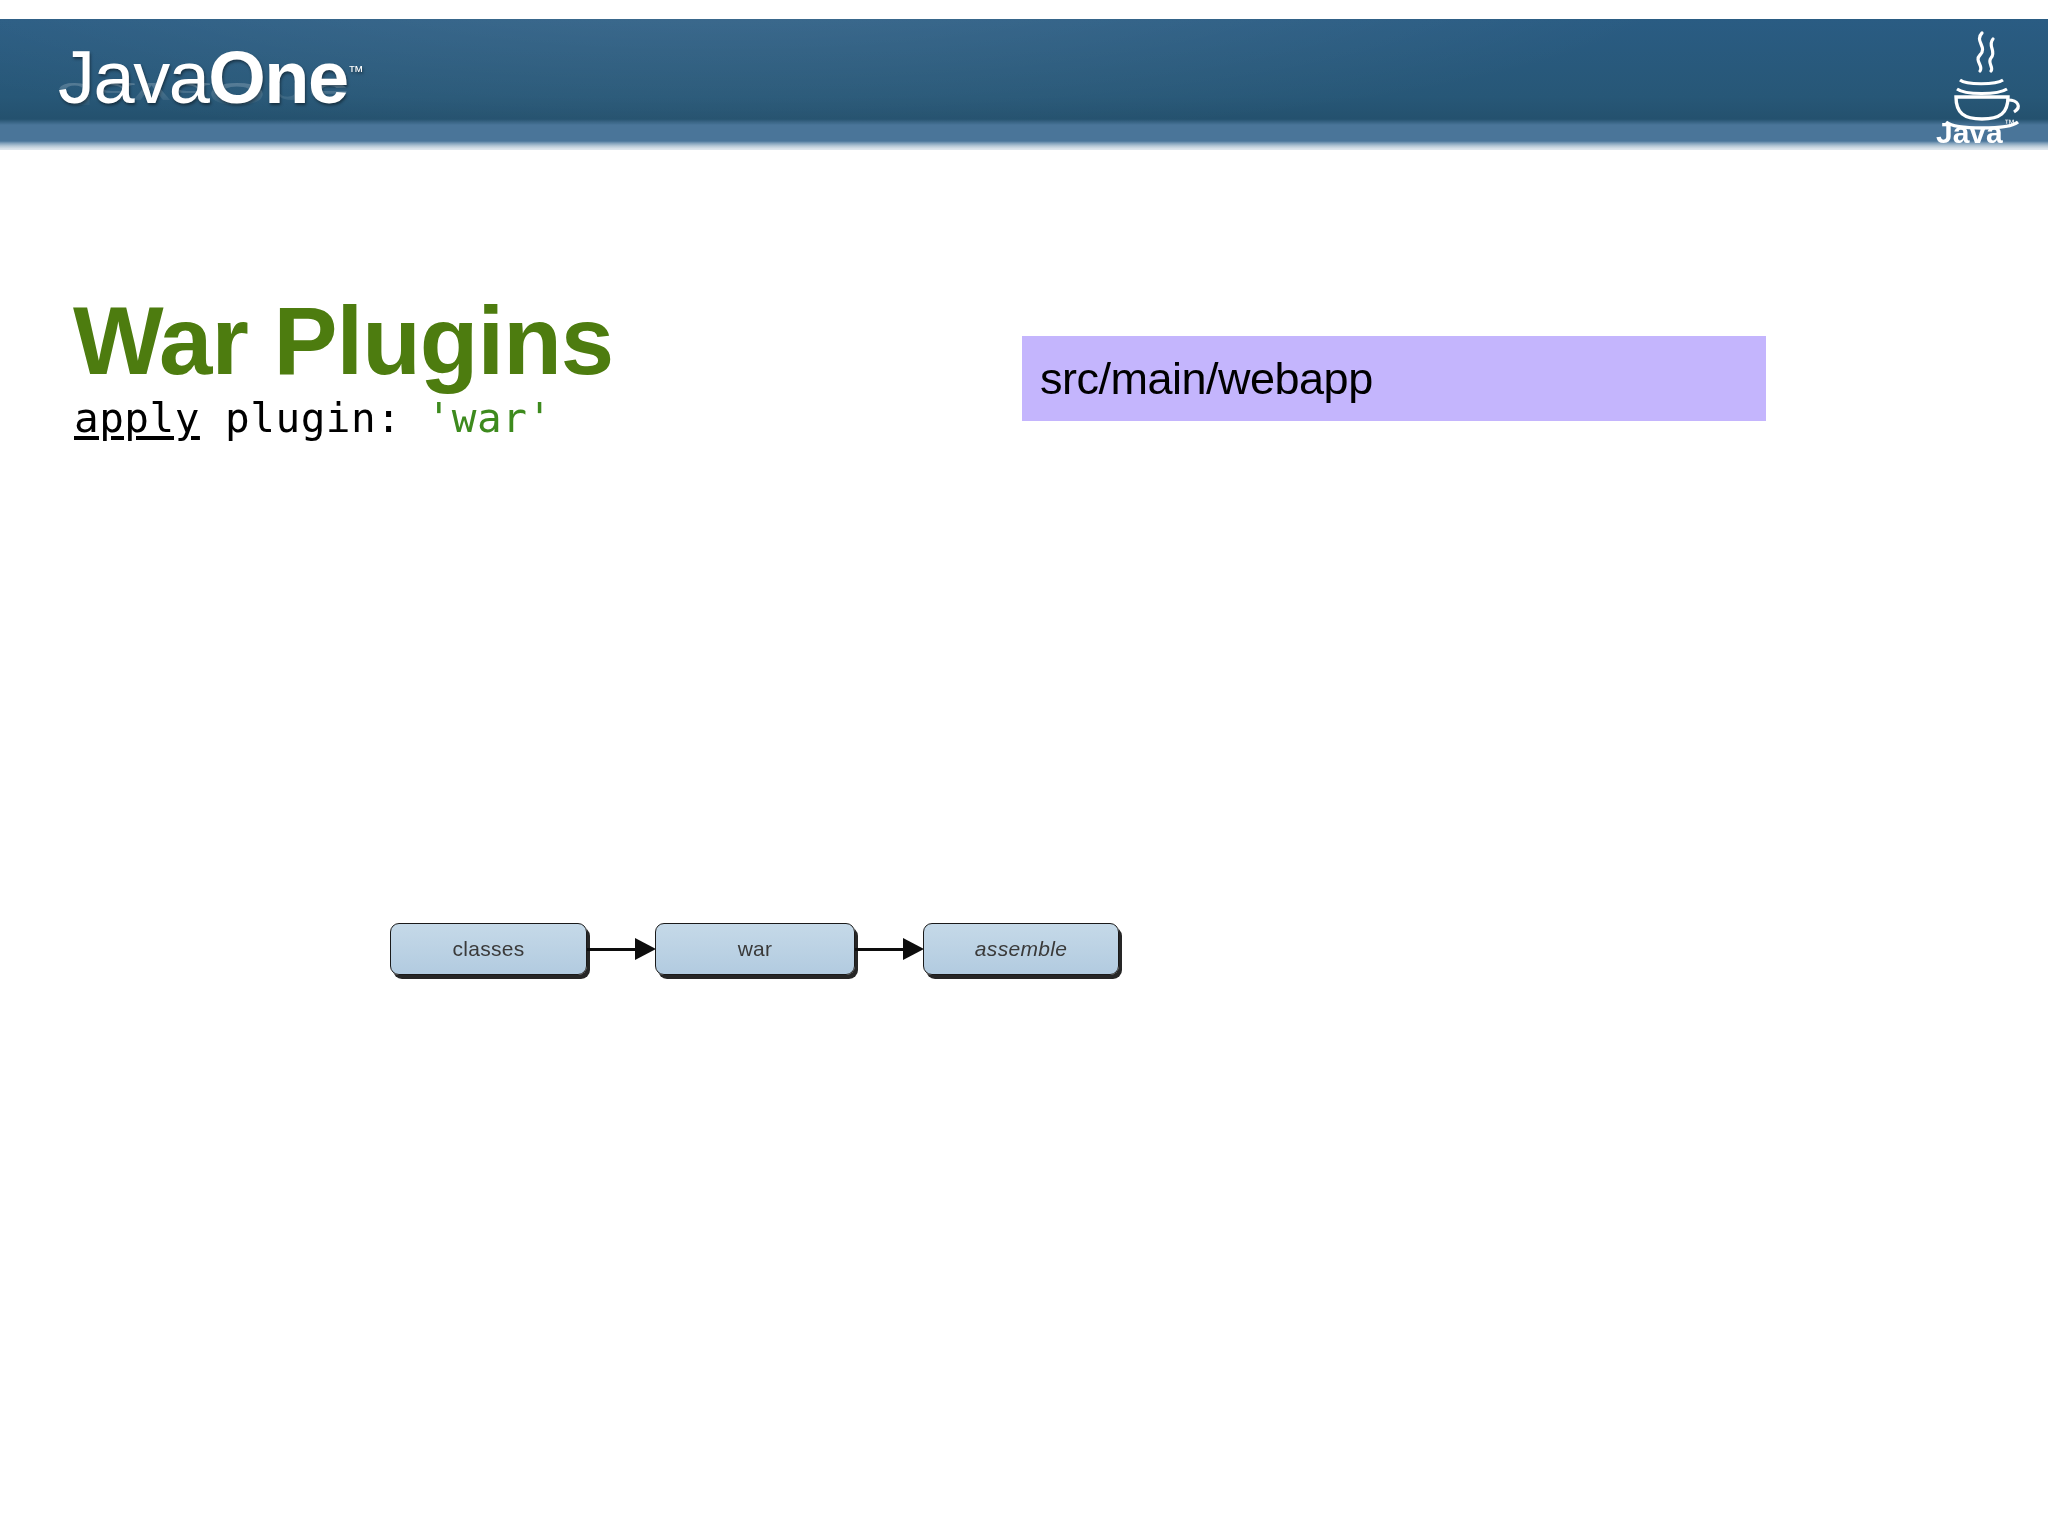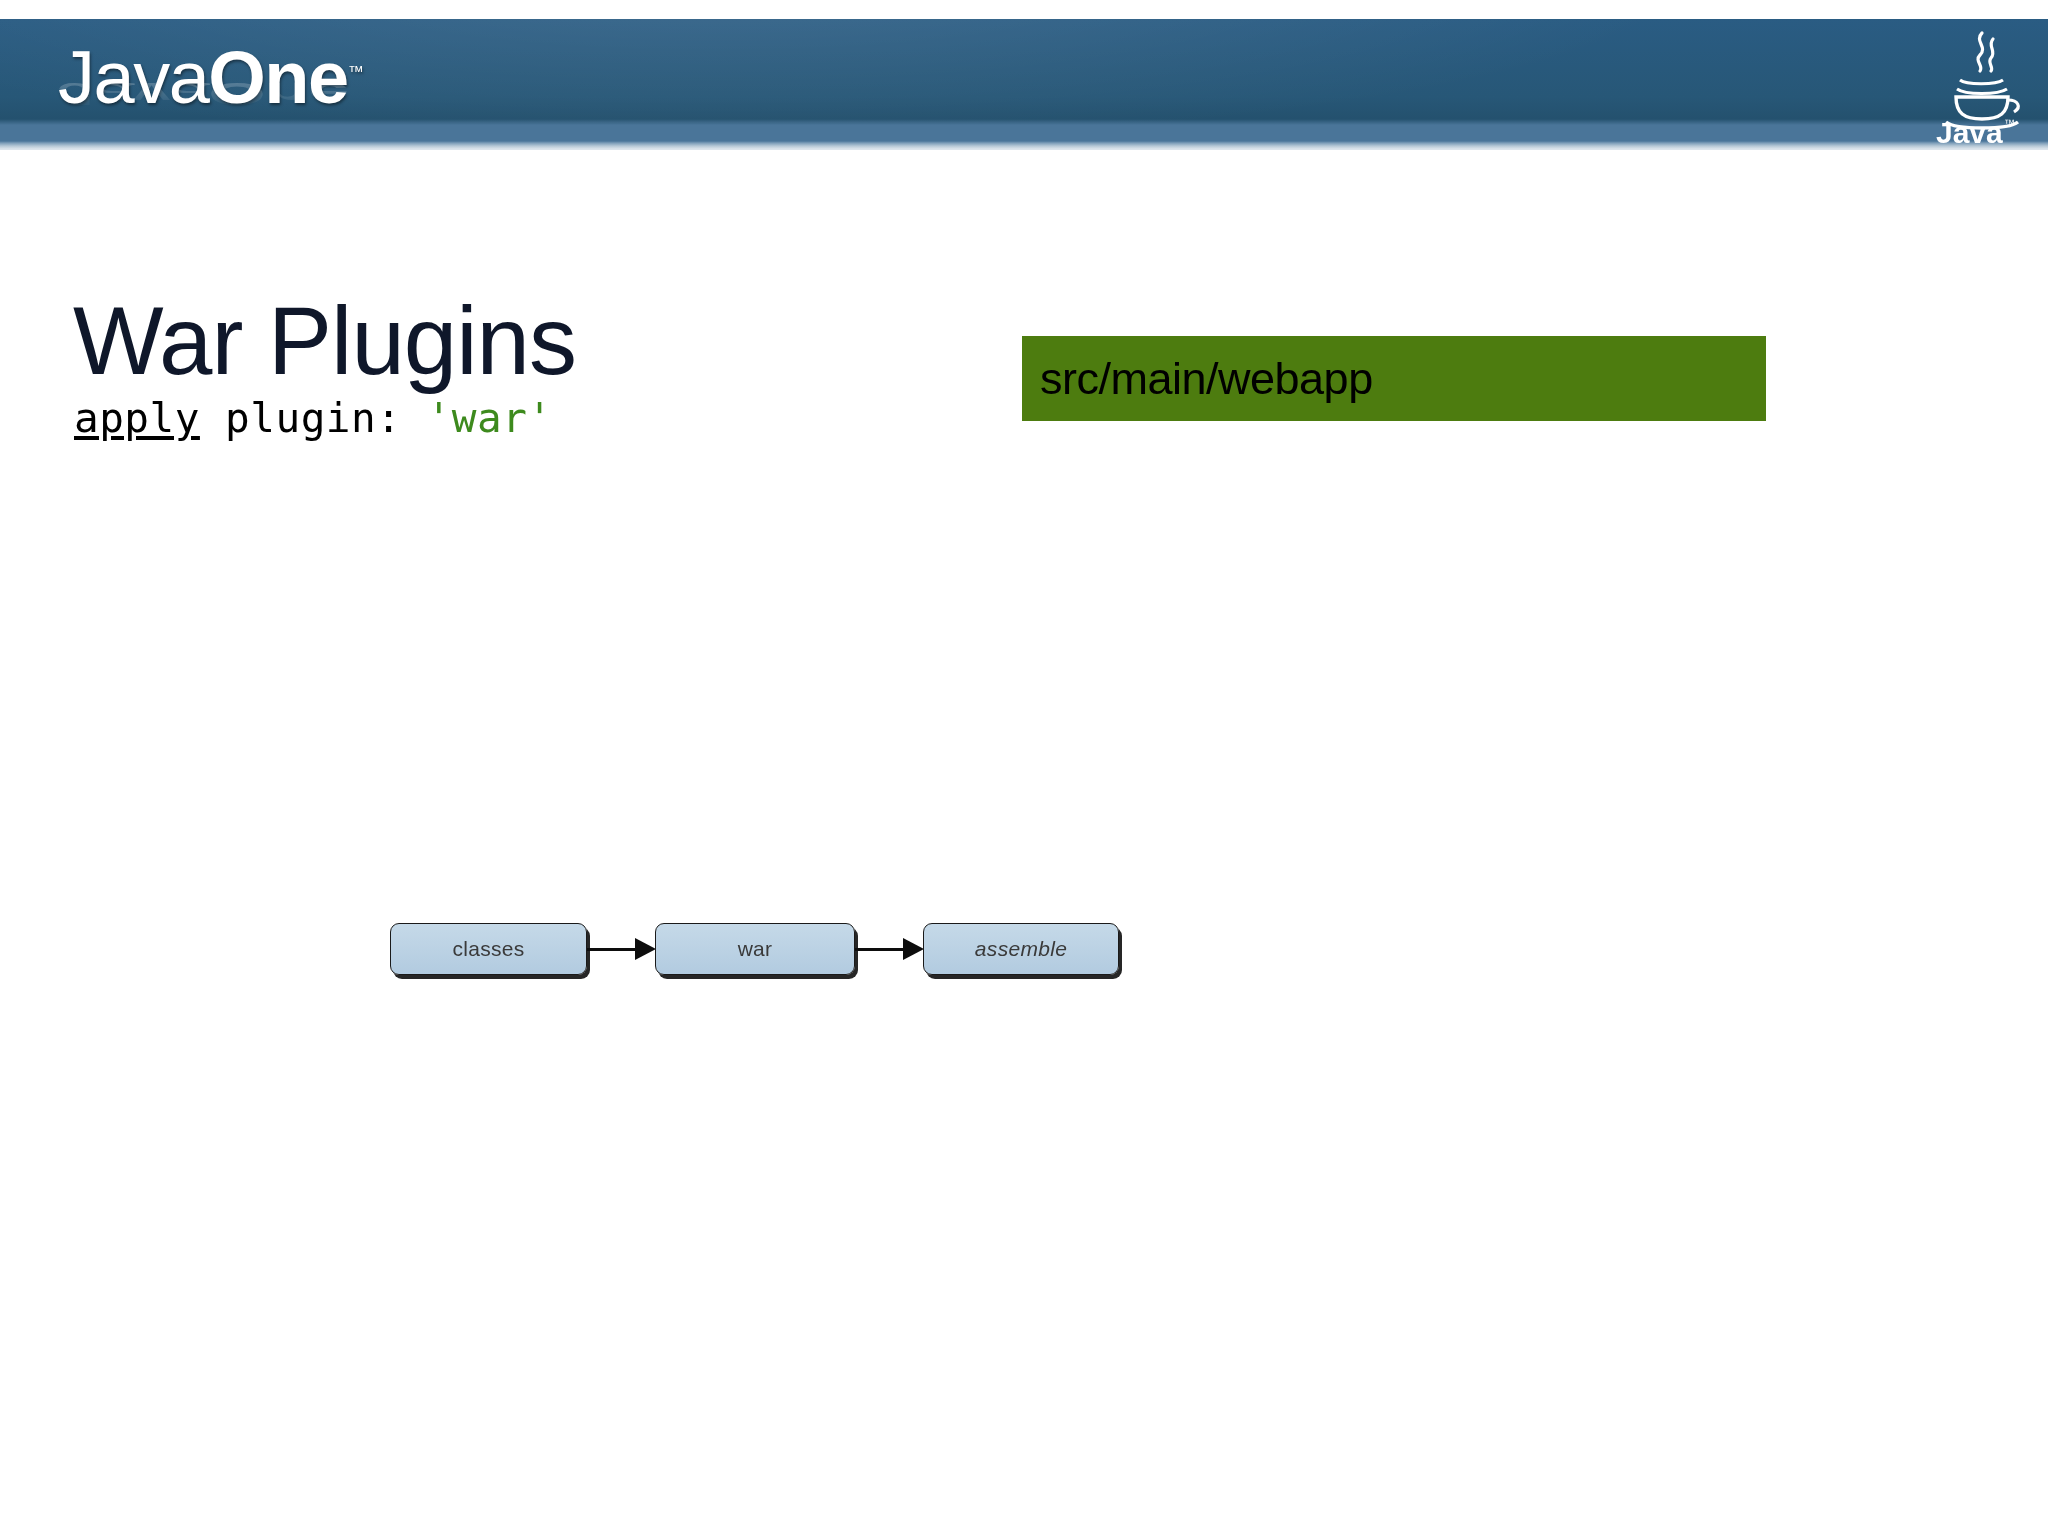--- a/index.html
+++ b/index.html
@@ -94,22 +94,22 @@
     width: 104px;
     height: 122px;
   }
 
   
   .slide-title {
     position: absolute;
     left: 73px;
     top: 222px;
     font-size: 96px;
-    font-weight: 400;
-    color: #0f172a;
+    font-weight: 700;
+    color: #4d7c0f;
     letter-spacing: -1px;
     line-height: 110px;
     white-space: nowrap;
   }
 
   
   .code-line {
     position: absolute;
     left: 74px;
     top: 398px;
@@ -128,21 +128,21 @@
   .code-line .tok-plain { color: #000000; }
   .code-line .tok-string { color: #3d8a1d; }
 
   
   .highlight-box {
     position: absolute;
     left: 1022px;
     top: 336px;
     width: 744px;
     height: 85px;
-    background: #4d7c0f;
+    background: #c4b5fd;
     display: flex;
     align-items: center;
   }
   .highlight-box-label {
     font-size: 45px;
     color: #000000;
     padding-left: 18px;
     letter-spacing: -0.5px;
     line-height: 52px;
   }

